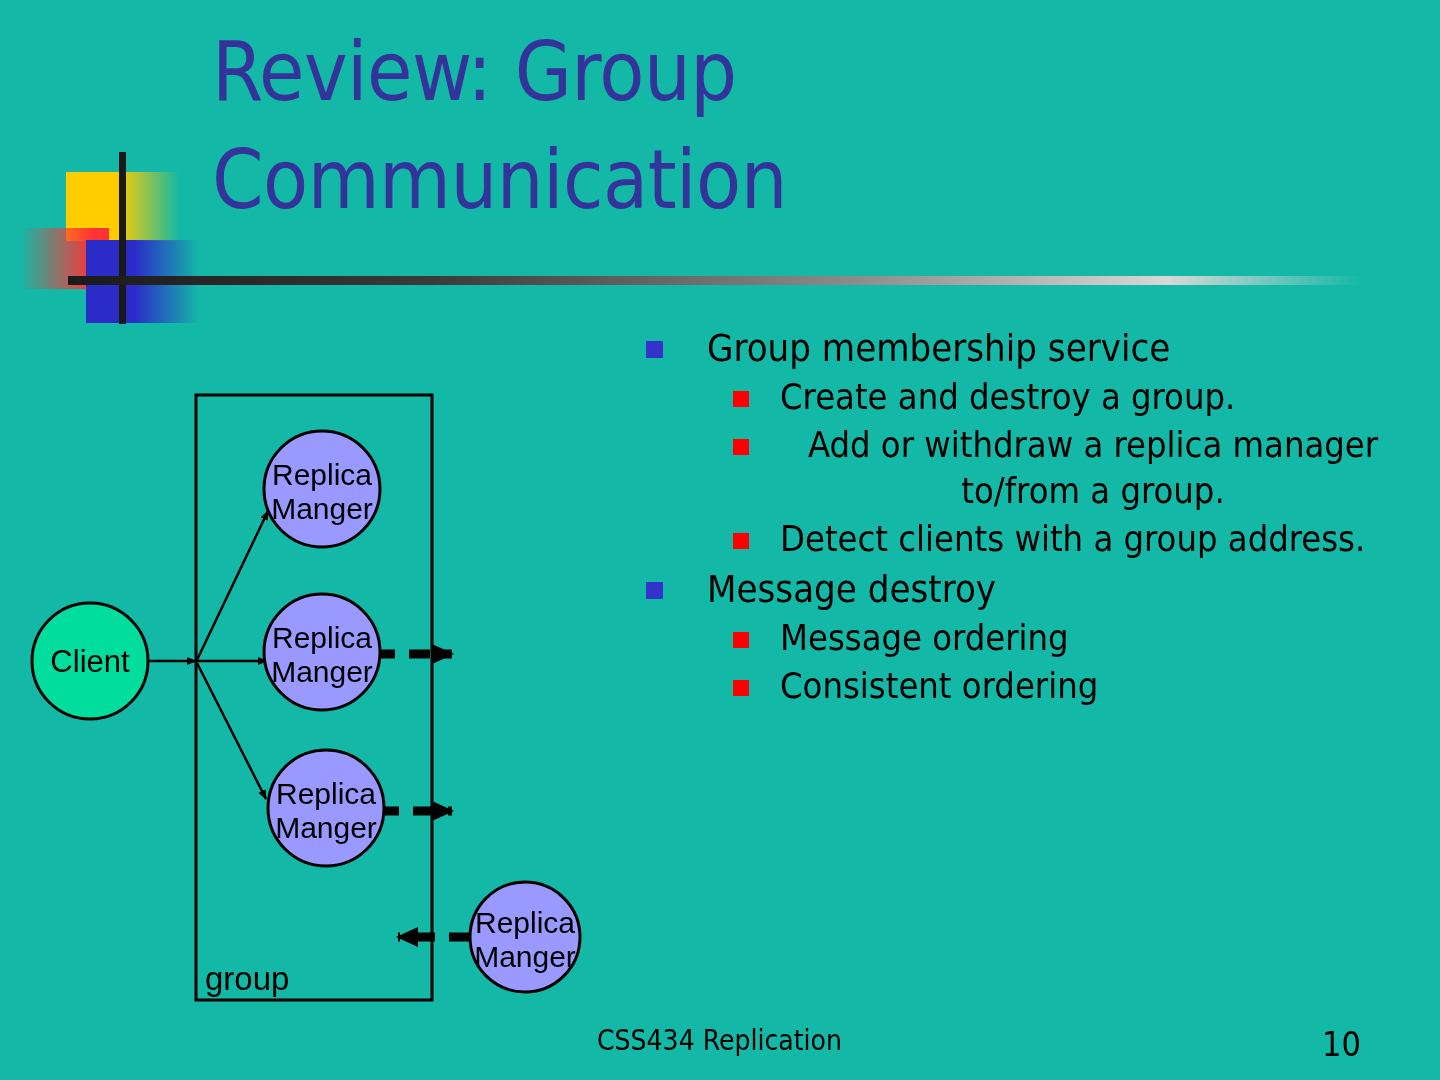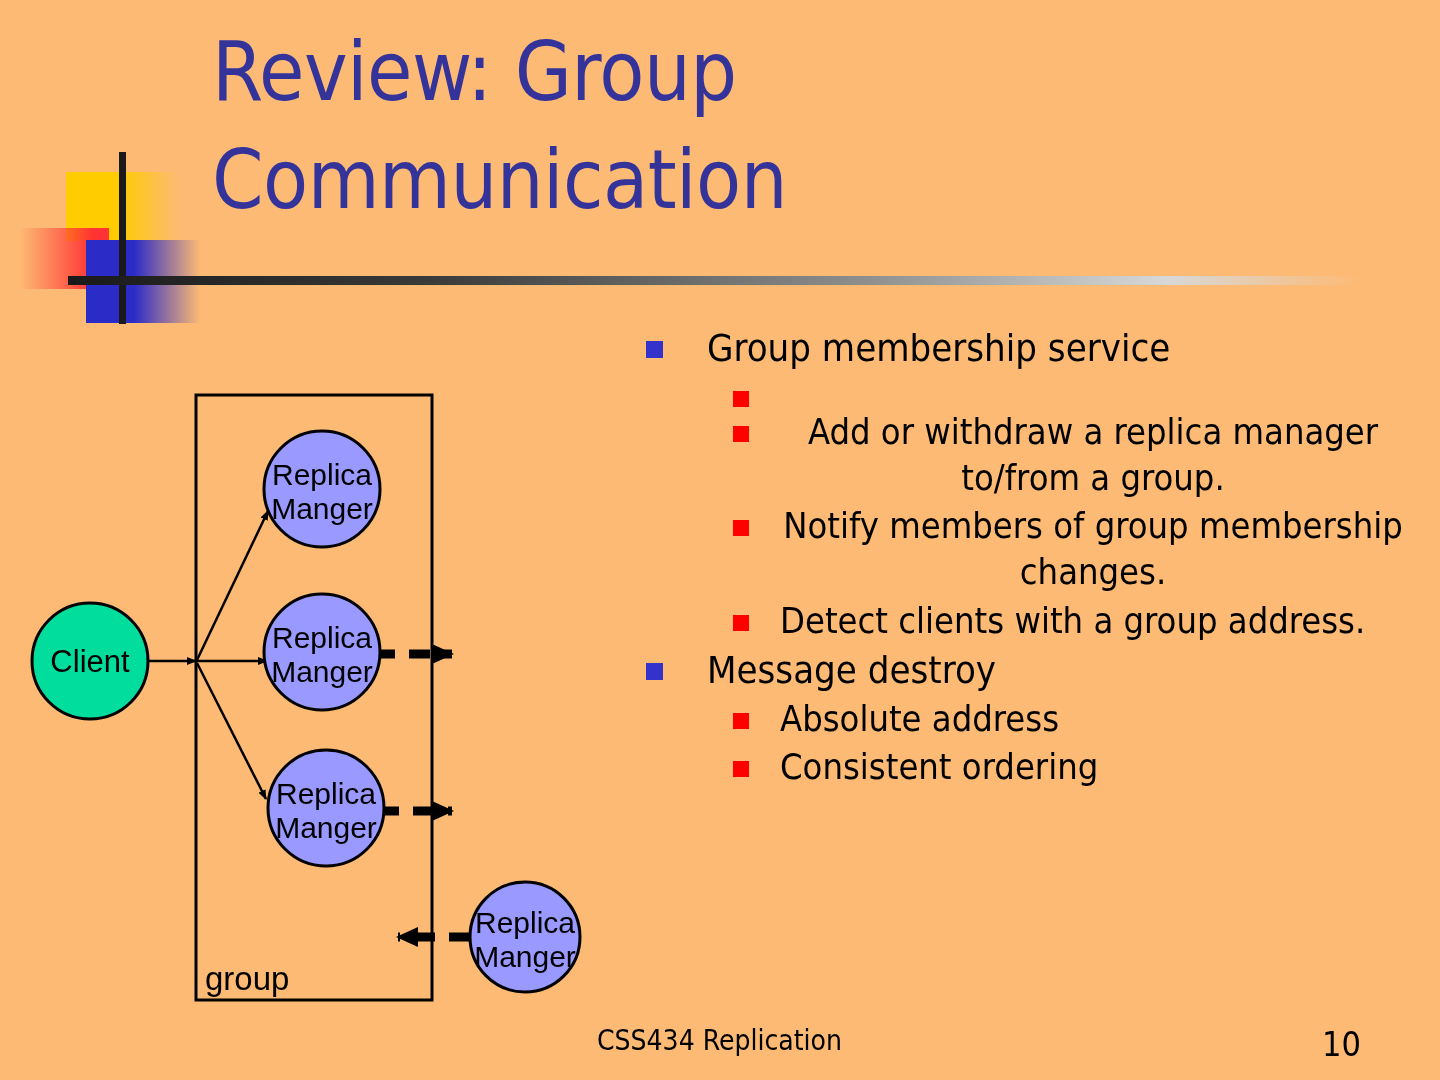--- a/index.html
+++ b/index.html
@@ -7,21 +7,21 @@
     padding: 0;
     background: #ffffff;
   }
   body {
     font-family: "Liberation Sans", sans-serif;
   }
   #slide {
     position: relative;
     width: 1440px;
     height: 1080px;
-    background: #fdba74;
+    background: #14b8a6;
     overflow: hidden;
   }
 
   
   #title {
     position: absolute;
     left: 212px;
     top: 18px;
     width: 1000px;
     font-family: "DejaVu Sans Condensed", "Liberation Sans Narrow", "Liberation Sans", sans-serif;
@@ -171,40 +171,37 @@
     </svg>
   </div>
 
   <div id="bullets">
     <div class="b-row b1">
       <span class="mark"></span>
       <span class="b-text">Group membership service</span>
     </div>
     <div class="b-row b2">
       <span class="mark"></span>
+      <span class="b-text">Create and destroy a group.</span>
     </div>
     <div class="b-row b2">
       <span class="mark"></span>
       <span class="b-text">Add or withdraw a replica manager to/from a group.</span>
     </div>
     <div class="b-row b2">
       <span class="mark"></span>
-      <span class="b-text">Notify members of group membership changes.</span>
-    </div>
-    <div class="b-row b2">
-      <span class="mark"></span>
       <span class="b-text">Detect clients with a group address.</span>
     </div>
     <div class="b-row b1">
       <span class="mark"></span>
       <span class="b-text">Message destroy</span>
     </div>
     <div class="b-row b2">
       <span class="mark"></span>
-      <span class="b-text">Absolute address</span>
+      <span class="b-text">Message ordering</span>
     </div>
     <div class="b-row b2">
       <span class="mark"></span>
       <span class="b-text">Consistent ordering</span>
     </div>
   </div>
 
   <div id="footer-text">CSS434 Replication</div>
   <div id="footer-page">10</div>
 

